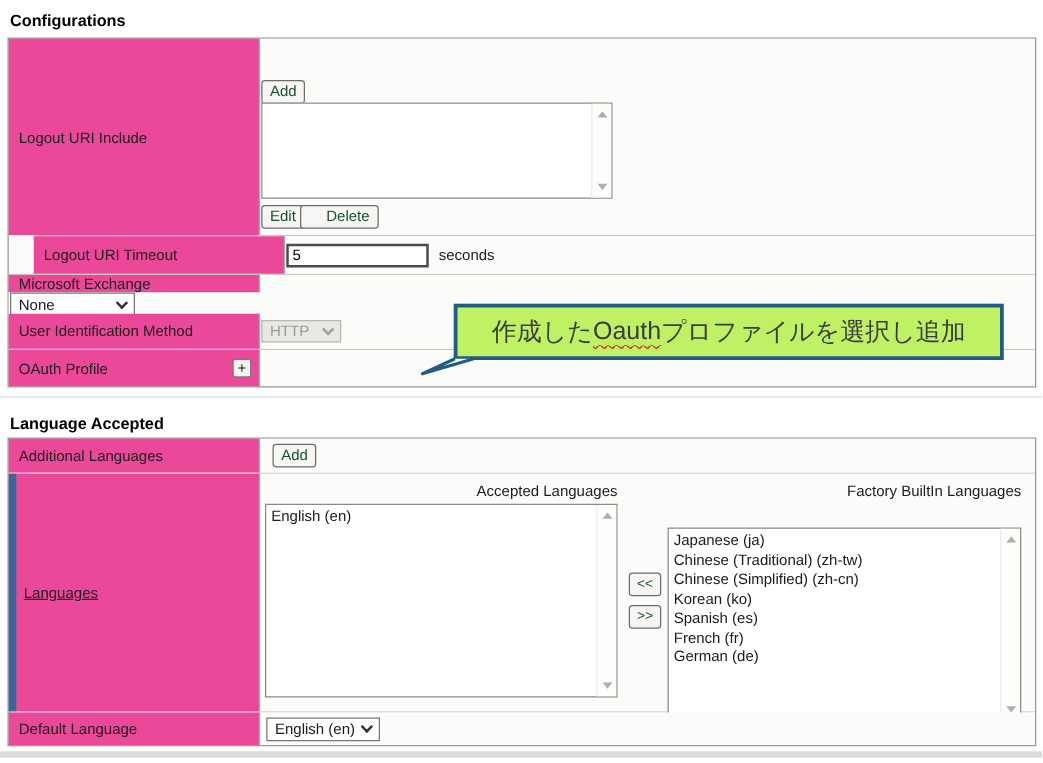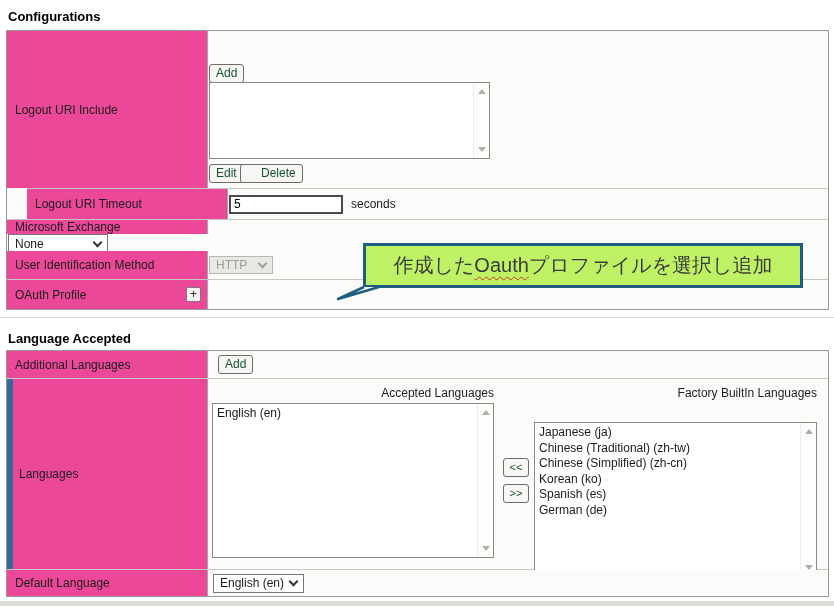--- a/index.html
+++ b/index.html
@@ -150,21 +150,21 @@
     <div class="row" style="height:27px;">
       <div class="label-cell">
         <span>Additional Languages</span>
       </div>
       <div class="content-cell flexrow" style="padding-left:5px;">
         <button class="btn" style="margin-left:5px;">Add</button>
       </div>
     </div>
 
     <div class="row" style="height:191px;">
-      <div class="label-cell" style="padding-left:12px;">
+      <div class="label-cell" style="padding-left:12px;text-decoration:underline;">
         <span class="blue-bar"></span>
         <span>Languages</span>
       </div>
       <div class="content-cell">
         <div class="col-header" style="left:4px; top:7px; width:282px;">Accepted Languages</div>
         <div class="listbox" style="left:4px; top:24px; width:282px; height:155px;">
           <div class="lb-items">
               <div class="lb-item">English (en)</div>
             </div>
           <div class="lb-scroll">
@@ -177,20 +177,21 @@
         <button class="btn shift-btn" style="left:295px; top:105px;">&gt;&gt;</button>
 
         <div class="col-header" style="left:326px; top:7px; width:283px;">Factory BuiltIn Languages</div>
         <div class="listbox" style="left:326px; top:24px; width:283px; height:155px;margin-top:19px;">
           <div class="lb-items">
               <div class="lb-item">Japanese (ja)</div>
               <div class="lb-item">Chinese (Traditional) (zh-tw)</div>
               <div class="lb-item">Chinese (Simplified) (zh-cn)</div>
               <div class="lb-item">Korean (ko)</div>
               <div class="lb-item">Spanish (es)</div>
+              <div class="lb-item">French (fr)</div>
               <div class="lb-item">German (de)</div>
             </div>
           <div class="lb-scroll">
             <span class="tri-up"></span>
             <span class="tri-down"></span>
           </div>
         </div>
       </div>
     </div>
 

